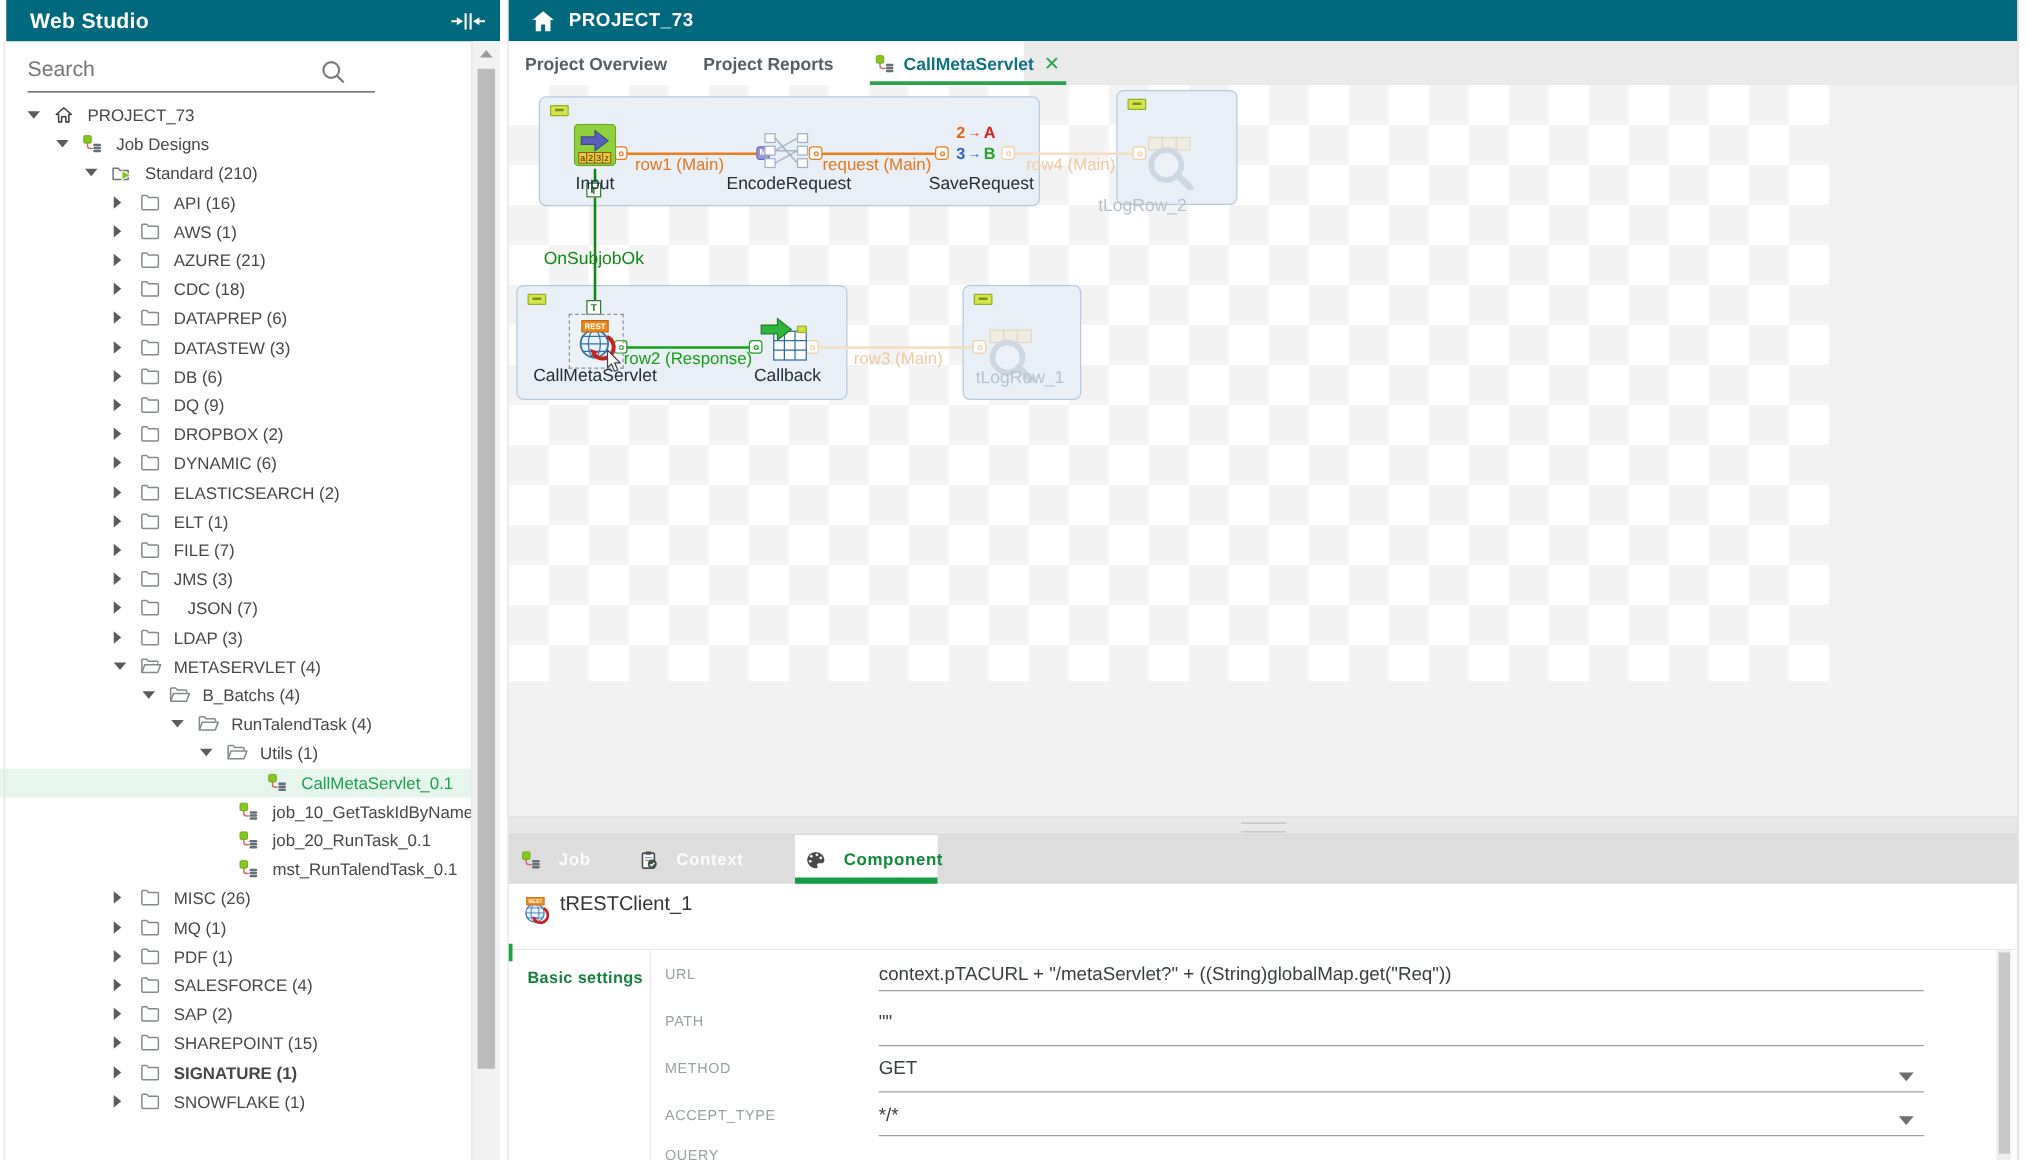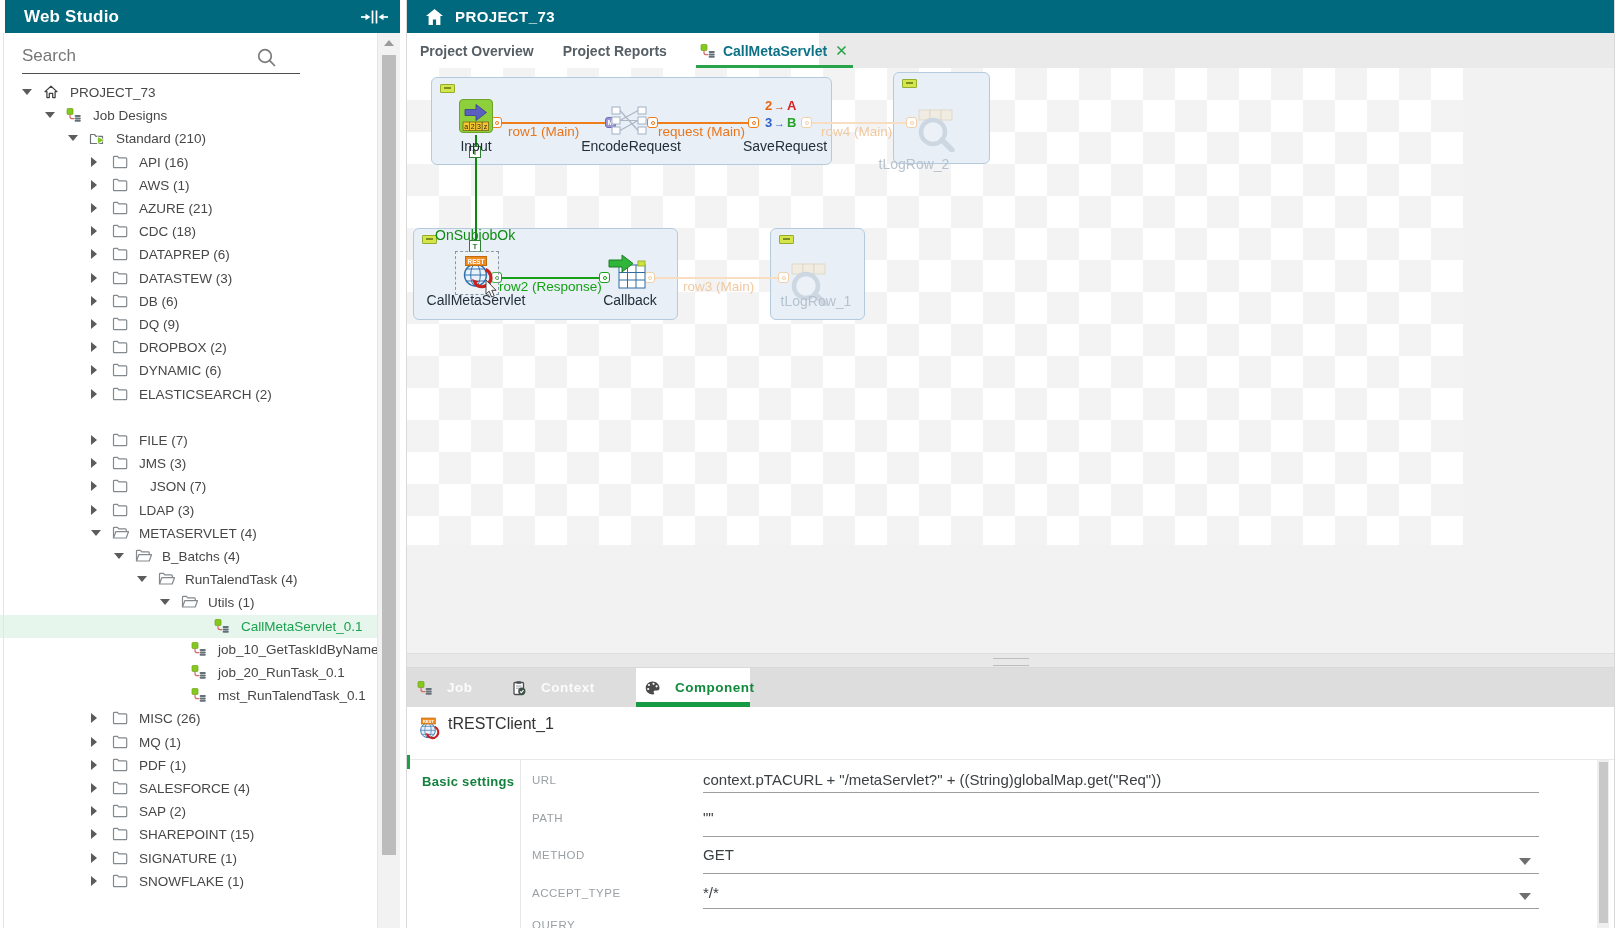--- a/index.html
+++ b/index.html
@@ -235,20 +235,27 @@
           </svg></span>
         <span style="left: 139px;">DYNAMIC (6)</span>
       </div>
       <div class="trow" style="top: 301.6px;">
         <span class="chev right" style="left: 91px;"></span>
         <span class="ticon" style="line-height: 0; left: 112px;"><svg width="17" height="15" viewBox="0 0 17 15">
             <path d="M1.5 12.8V3.2q0-.9.9-.9h3l1.4 1.6h7q.9 0 .9.9v8q0 .9-.9.9H2.4q-.9 0-.9-.9z" fill="none" stroke="#84898d" stroke-width="1.2"></path>
           </svg></span>
         <span style="left: 139px;">ELASTICSEARCH (2)</span>
       </div>
+      <div class="trow" style="top: 324.8px;">
+        <span class="chev right" style="left: 91px;"></span>
+        <span class="ticon" style="line-height: 0; left: 112px;"><svg width="17" height="15" viewBox="0 0 17 15">
+            <path d="M1.5 12.8V3.2q0-.9.9-.9h3l1.4 1.6h7q.9 0 .9.9v8q0 .9-.9.9H2.4q-.9 0-.9-.9z" fill="none" stroke="#84898d" stroke-width="1.2"></path>
+          </svg></span>
+        <span style="left: 139px;">ELT (1)</span>
+      </div>
       <div class="trow" style="top: 348px;">
         <span class="chev right" style="left: 91px;"></span>
         <span class="ticon" style="line-height: 0; left: 112px;"><svg width="17" height="15" viewBox="0 0 17 15">
             <path d="M1.5 12.8V3.2q0-.9.9-.9h3l1.4 1.6h7q.9 0 .9.9v8q0 .9-.9.9H2.4q-.9 0-.9-.9z" fill="none" stroke="#84898d" stroke-width="1.2"></path>
           </svg></span>
         <span style="left: 139px;">FILE (7)</span>
       </div>
       <div class="trow" style="top: 371.2px;">
         <span class="chev right" style="left: 91px;"></span>
         <span class="ticon" style="line-height: 0; left: 112px;"><svg width="17" height="15" viewBox="0 0 17 15">
@@ -385,21 +392,21 @@
           </svg></span>
         <span style="left: 139px;">SAP (2)</span>
       </div>
       <div class="trow" style="top: 742.4px;">
         <span class="chev right" style="left: 91px;"></span>
         <span class="ticon" style="line-height: 0; left: 112px;"><svg width="17" height="15" viewBox="0 0 17 15">
             <path d="M1.5 12.8V3.2q0-.9.9-.9h3l1.4 1.6h7q.9 0 .9.9v8q0 .9-.9.9H2.4q-.9 0-.9-.9z" fill="none" stroke="#84898d" stroke-width="1.2"></path>
           </svg></span>
         <span style="left: 139px;">SHAREPOINT (15)</span>
       </div>
-      <div class="trow" style="top: 765.6px;">
+      <div class="trow" style="top: 765.6px; font-weight: bold;">
         <span class="chev right" style="left: 91px;"></span>
         <span class="ticon" style="line-height: 0; left: 112px;"><svg width="17" height="15" viewBox="0 0 17 15">
             <path d="M1.5 12.8V3.2q0-.9.9-.9h3l1.4 1.6h7q.9 0 .9.9v8q0 .9-.9.9H2.4q-.9 0-.9-.9z" fill="none" stroke="#84898d" stroke-width="1.2"></path>
           </svg></span>
         <span style="left: 139px;">SIGNATURE (1)</span>
       </div>
       <div class="trow" style="top: 788.8px;">
         <span class="chev right" style="left: 91px;"></span>
         <span class="ticon" style="line-height: 0; left: 112px;"><svg width="17" height="15" viewBox="0 0 17 15">
             <path d="M1.5 12.8V3.2q0-.9.9-.9h3l1.4 1.6h7q.9 0 .9.9v8q0 .9-.9.9H2.4q-.9 0-.9-.9z" fill="none" stroke="#84898d" stroke-width="1.2"></path>
@@ -466,21 +473,21 @@
         <div class="badge">
           <i></i>
         </div>
       </div>
       <div class="subjob" style="left: 486px; top: 4px; width: 95px; height: 90px;">
         <div class="badge">
           <i></i>
         </div>
       </div>
       <div class="vline" style="left: 68px; top: 67px; height: 116px;"></div>
-      <span class="trig-label" style="left: 28px; top: 130px; margin-top: 29px;">OnSubjobOk</span>
+      <span class="trig-label" style="left: 28px; top: 130px;">OnSubjobOk</span>
       <div class="tbox" style="left: 62px; top: 78px;">T</div>
       <div class="tbox" style="left: 62px; top: 172px;">T</div>
       <div class="hline k-main" style="left: 90px; top: 54px; width: 114px;"></div>
       <span class="conn-label cl-main" style="left: 101px; top: 56px;">row1 (Main)</span>
       <div class="hline k-main" style="left: 247px; top: 54px; width: 100px;"></div>
       <span class="conn-label cl-main" style="left: 251px; top: 56px;">request (Main)</span>
       <div class="hline k-ghost" style="left: 400px; top: 54px; width: 105px;"></div>
       <span class="conn-label cl-ghost" style="left: 414px; top: 56px;">row4 (Main)</span>
       <div class="hline k-response" style="left: 90px; top: 209px; width: 108px;"></div>
       <span class="conn-label cl-response" style="left: 92px; top: 211px;">row2 (Response)</span>

